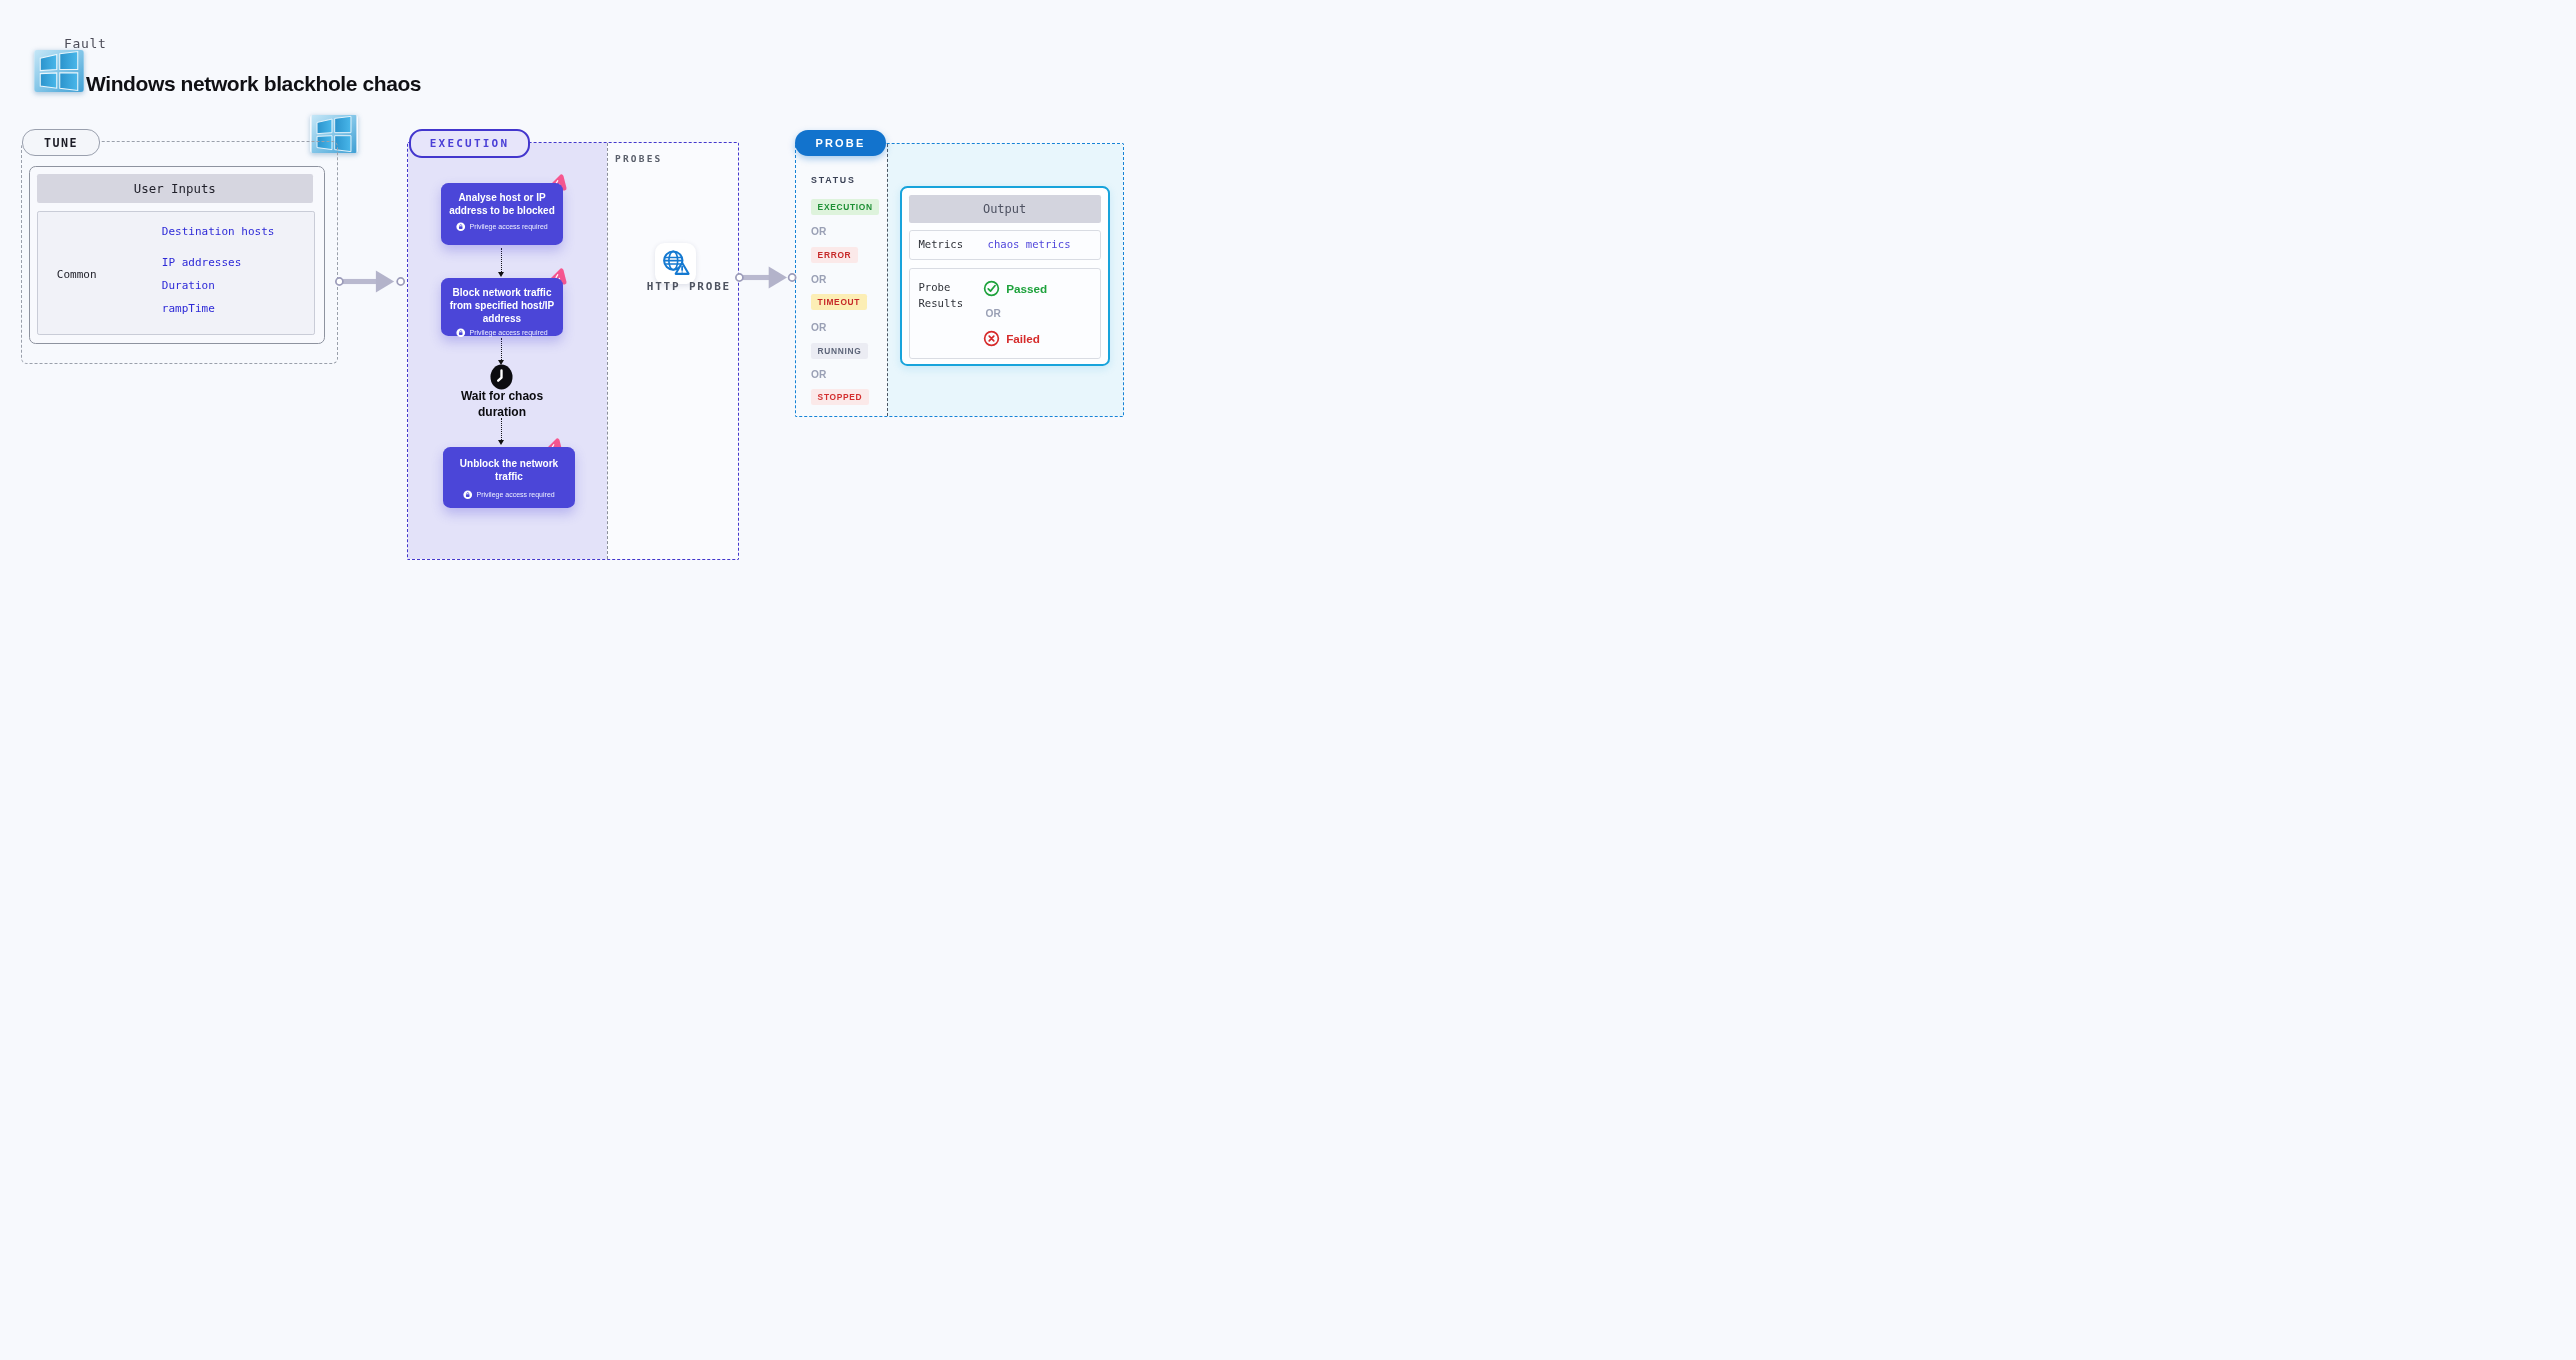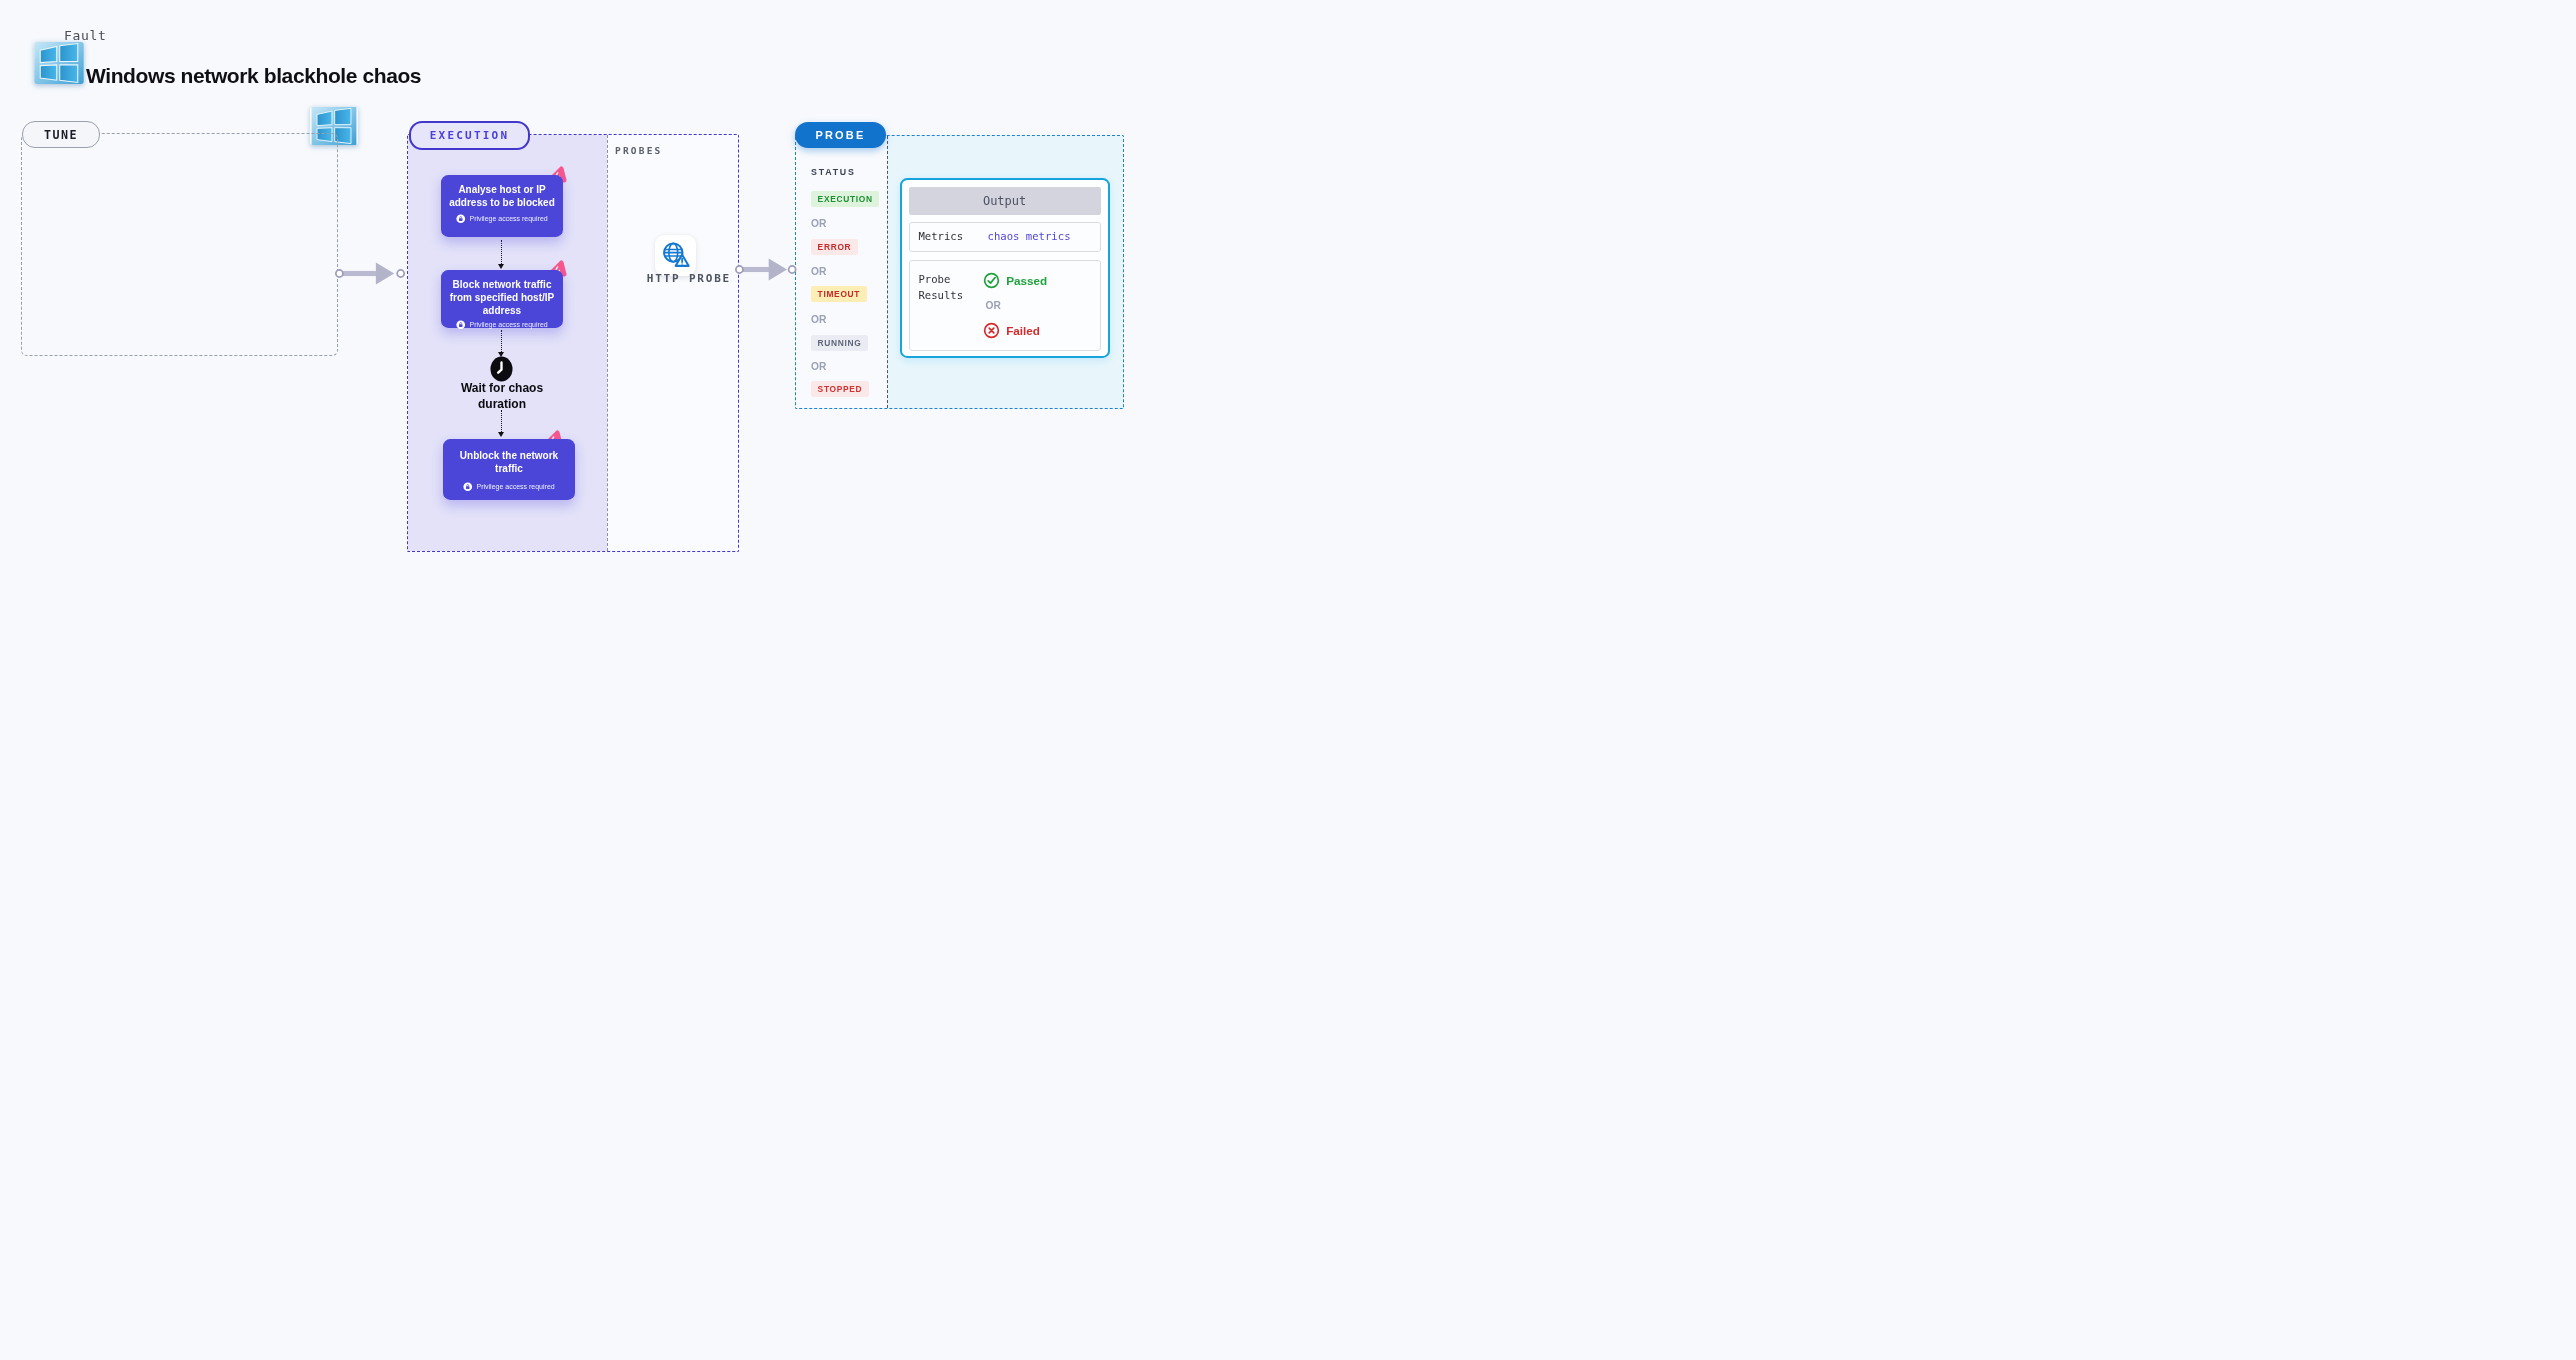--- a/index.html
+++ b/index.html
@@ -1,17 +1,17 @@
 <!DOCTYPE html>
 <html style="font-size:11.7px"><head>
 <meta charset="utf-8">
 <style>
   html,body{margin:0;padding:0;background:#f7f9fd;}
   .canvas{position:relative;width:1145px;height:605px;background:#f7f9fd;overflow:hidden;
-          font-family:"Liberation Sans",sans-serif;}
+          font-family:"Liberation Sans",sans-serif;margin-top:8px;}
   .mono{font-family:"DejaVu Sans Mono",monospace;}
 
   
   .eyebrow{position:absolute;left:64px;top:28px;font-family:"DejaVu Sans Mono",monospace;
            font-size:13px;color:#4c4c58;letter-spacing:0.7px;}
   .win-logo{position:absolute;border-radius:2.9px;overflow:hidden;box-shadow:0 1.5px 5.8px rgba(40,110,160,.35);}
   .win-logo.lg{left:34px;top:42px;width:50px;height:42px;}
   .win-logo.sm{left:310px;top:107px;width:48px;height:38px;}
   .page-title{position:absolute;left:86px;top:50px;font-size:21px;font-weight:bold;color:#101014;
               letter-spacing:-0.4px;}
@@ -139,20 +139,32 @@
       <rect width="66" height="56" fill="url(#wbg)"></rect>
       <g transform="translate(8,2)">
         <polygon points="0,9 22,4 22,24 0,25.5" fill="url(#wpane)" stroke="#eaf6fc" stroke-width="1.4"></polygon>
         <polygon points="26,3 50,0 50,24 26,24" fill="url(#wpane)" stroke="#eaf6fc" stroke-width="1.4"></polygon>
         <polygon points="0,29.5 22,28.5 22,49 0,46" fill="url(#wpane)" stroke="#eaf6fc" stroke-width="1.4"></polygon>
         <polygon points="26,28.5 50,28.5 50,52 26,49" fill="url(#wpane)" stroke="#eaf6fc" stroke-width="1.4"></polygon>
       </g>
     </svg>
   </div>
 
+  <div class="ui-card">
+    <div class="ui-head mono">User Inputs</div>
+    <div class="ui-table">
+      <div class="ui-rowlabel mono">Common</div>
+      <div class="ui-links">
+        <a class="ui-link l0" href="#">Destination hosts</a>
+        <a class="ui-link l1" href="#">IP addresses</a>
+        <a class="ui-link l2" href="#">Duration</a>
+        <a class="ui-link l3" href="#">rampTime</a>
+      </div>
+    </div>
+  </div>
 
   <svg class="connector" style="left:335px;top:261px" width="73" height="25" viewBox="0 0 100 34">
     <rect x="8" y="13.5" width="50" height="7" fill="#b9b9cf"></rect>
     <polygon points="56,2 56,32 81,17 " fill="#b3b3ca"></polygon>
     <circle cx="6" cy="17" r="4.8" fill="#ffffff" stroke="#9c9cba" stroke-width="2.4"></circle>
     <circle cx="90" cy="17" r="4.8" fill="#ffffff" stroke="#9c9cba" stroke-width="2.4"></circle>
   </svg>
 
   <div class="exec-box">
     <div class="exec-fill"></div>

